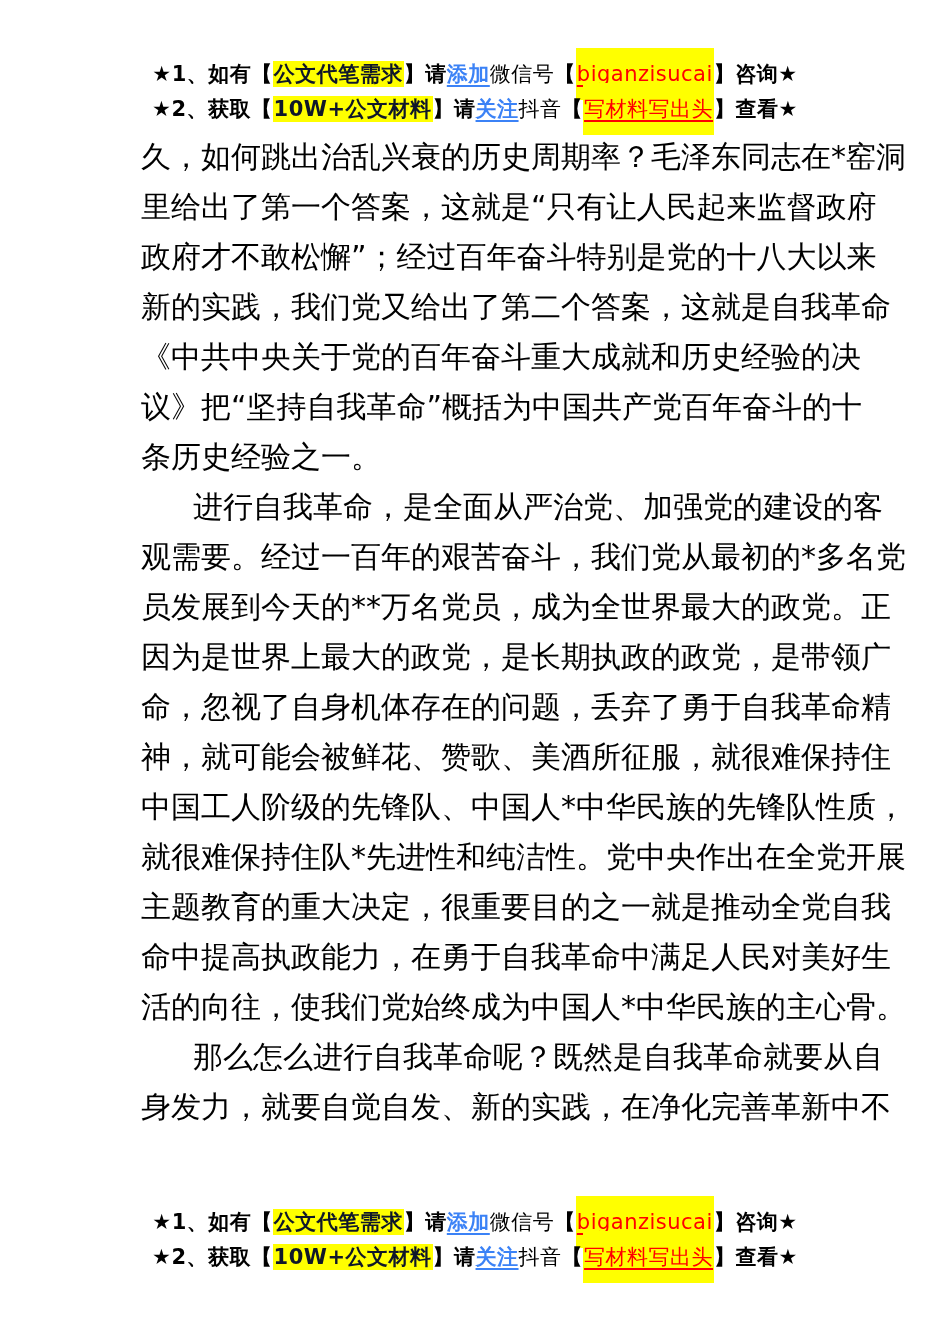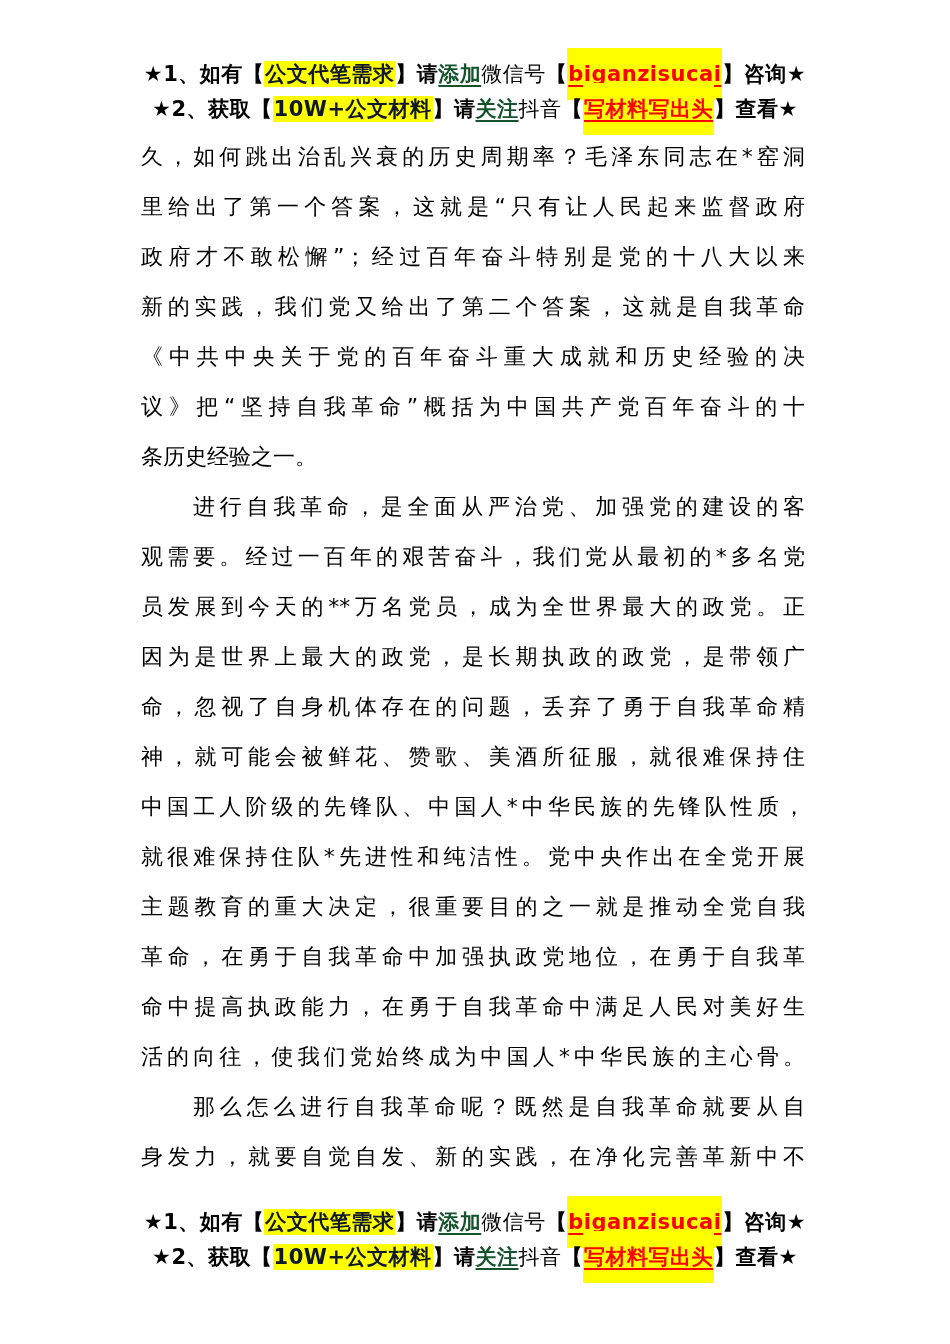--- a/index.html
+++ b/index.html
@@ -26,50 +26,50 @@
     line-height: 35px;
     font-weight: 700;
     color: #000000;
     letter-spacing: 0.5px;
     white-space: nowrap;
   }
   .seg { display: inline; }
   .seg-bold { font-weight: 700; color: #000000; }
   .seg-normal { font-weight: 400; color: #000000; }
   .seg-bold-underline {
-    font-weight: 700; color: #14532d;
+    font-weight: 700; color: #3b82f6;
     text-decoration: underline;
     text-decoration-thickness: 2px;
     text-underline-offset: 4px;
     margin-top: 45px;
   }
   .seg-hl-red {
     font-weight: 700; color: #0f172a;
     background: #ffff00;
     padding: 1px 1px;
   }
   .seg-hl-red-underline {
-    font-weight: 700; color: #ff0000;
+    font-weight: 400; color: #ff0000;
     background: #ffff00;
     padding: 14px 1px;
     text-decoration: underline;
     text-decoration-color: #ff0000;
     text-decoration-thickness: 2px;
     text-underline-offset: 4px;
   }
   
   .doc {
     position: absolute;
     top: 132px; left: 141px;
     width: 664px;
     color: #000000;
   }
   .doc-paragraph { margin: 0; padding: 0; }
   .line {
-    font-size: 22px;
+    font-size: 30px;
     line-height: 50px;
     height: 50px;
     color: #000000;
     white-space: nowrap;
     overflow: visible;
   }
   .line.fill {
     text-align: justify;
     text-align-last: justify;
     text-justify: inter-character;
@@ -99,21 +99,20 @@
       <div class="doc-paragraph">
         <div class="line fill indent">进行自我革命，是全面从严治党、加强党的建设的客</div>
         <div class="line fill">观需要。经过一百年的艰苦奋斗，我们党从最初的*多名党</div>
         <div class="line fill">员发展到今天的**万名党员，成为全世界最大的政党。正</div>
         <div class="line fill">因为是世界上最大的政党，是长期执政的政党，是带领广</div>
         <div class="line fill">命，忽视了自身机体存在的问题，丢弃了勇于自我革命精</div>
         <div class="line fill">神，就可能会被鲜花、赞歌、美酒所征服，就很难保持住</div>
         <div class="line fill">中国工人阶级的先锋队、中国人*中华民族的先锋队性质，</div>
         <div class="line fill">就很难保持住队*先进性和纯洁性。党中央作出在全党开展</div>
         <div class="line fill">主题教育的重大决定，很重要目的之一就是推动全党自我</div>
-        <div class="line fill">革命，在勇于自我革命中加强执政党地位，在勇于自我革</div>
         <div class="line fill">命中提高执政能力，在勇于自我革命中满足人民对美好生</div>
         <div class="line fill">活的向往，使我们党始终成为中国人*中华民族的主心骨。</div>
       </div>
       <div class="doc-paragraph">
         <div class="line fill indent">那么怎么进行自我革命呢？既然是自我革命就要从自</div>
         <div class="line fill">身发力，就要自觉自发、新的实践，在净化完善革新中不</div>
       </div>
     </div>
 
   <div class="promo promo-bottom" id="promo-bottom">

